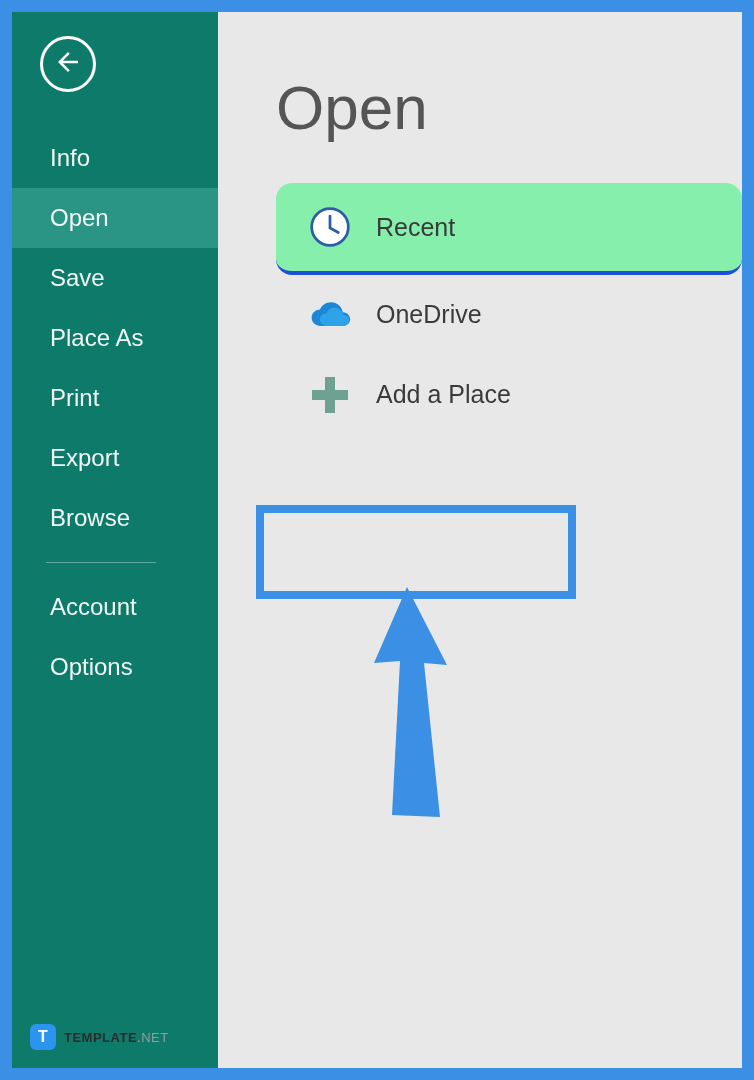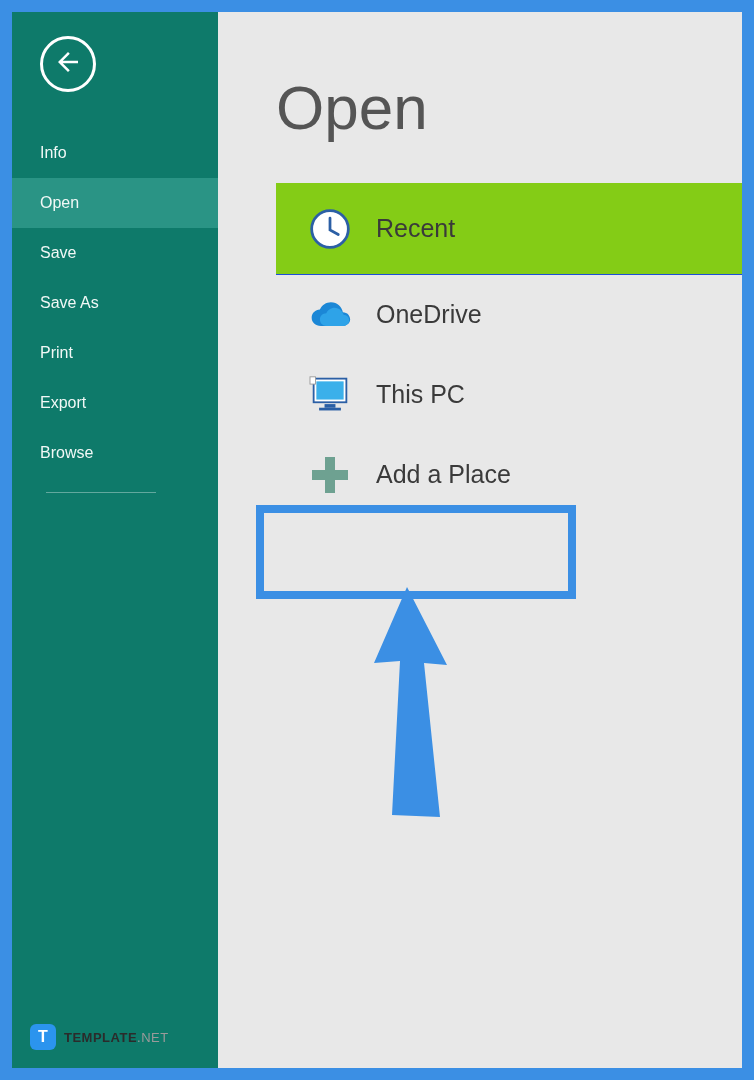--- a/index.html
+++ b/index.html
@@ -1,28 +1,28 @@
 <!DOCTYPE html>
 <html><head>
   <meta charset="utf-8">
   <style>
     * { margin: 0; padding: 0; box-sizing: border-box; }
     body { font-family: "Segoe UI", Tahoma, sans-serif; width: 754px; height: 1080px; overflow: hidden; }
     .frame { width: 754px; height: 1080px; border: 12px solid #3b8fe4; position: relative; display: flex; background: #e8e8e8; }
     .sidebar { width: 206px; height: 100%; background: #0e7a6a; color: #fff; padding-top: 24px; }
     .back-circle { width: 56px; height: 56px; border: 3px solid #fff; border-radius: 50%; margin-left: 28px; margin-bottom: 36px; display: flex; align-items: center; justify-content: center; cursor: pointer; }
     .back-circle svg { width: 30px; height: 30px; fill: #fff; }
-    .nav-item { padding: 16px 0 16px 28px; font-size: 16px; color: #f1f8f6; cursor: pointer; }
+    .nav-item { padding: 16px 0 16px 38px; font-size: 24px; color: #f1f8f6; cursor: pointer; }
     .nav-item.active { background: #2a9485; }
     .nav-divider { border: none; border-top: 1px solid rgba(255,255,255,0.35); margin: 14px 34px 14px 34px; width: 110px; }
     .main { flex: 1; background: #e8e8e8; padding-top: 60px; position: relative; }
     .main-title { font-size: 62px; font-weight: 300; color: #555; margin-left: 58px; margin-bottom: 40px; }
     .place-list { margin-left: 58px; }
     .place-item { display: flex; align-items: center; height: 92px; padding-left: 22px; cursor: pointer; border-bottom: 1px solid transparent; }
-    .place-item.selected { background: #84cc16; border-bottom: 1px solid #1d4ed8; }
+    .place-item.selected { background: #86efac; border-bottom: 4px solid #1d4ed8; border-radius: 16px; }
     .place-item .icon-wrap { width: 64px; display: flex; justify-content: center; align-items: center; }
     .place-item .label { font-size: 25px; color: #3a3a3a; margin-left: 14px; }
     .place-item.small { height: 80px; text-align: center; }
     .highlight-box { position: absolute; left: 244px; top: 493px; width: 320px; height: 94px; border: 8px solid #3b8fe4; pointer-events: none; }
     .arrow-annot { position: absolute; left: 340px; top: 575px; width: 120px; height: 240px; pointer-events: none; }
     .arrow-annot svg { width: 100%; height: 100%; }
     .tpl-logo { position: absolute; left: 18px; bottom: 18px; display: flex; align-items: center; gap: 8px; }
     .tpl-badge { width: 26px; height: 26px; background: #2b94ee; border-radius: 6px; color: #fff; display: flex; align-items: center; justify-content: center; font-weight: bold; font-size: 16px; }
     .tpl-text { font-size: 13px; font-weight: 700; color: #2b2b2b; letter-spacing: 0.5px; }
     .tpl-text .net { color: #9a9a9a; font-weight: 400; }
@@ -35,25 +35,27 @@
     <div class="back-circle">
       <span>
         <svg viewBox="0 0 24 24">
             <path d="M20 11H7.8l5.6-5.6L12 4l-8 8 8 8 1.4-1.4L7.8 13H20z"></path>
           </svg>
       </span>
     </div>
     <div class="nav-item"><span>Info</span></div>
     <div class="nav-item active"><span>Open</span></div>
     <div class="nav-item"><span>Save</span></div>
-    <div class="nav-item"><span>Save As</span></div>
+    <div class="nav-item"><span>Place As</span></div>
     <div class="nav-item"><span>Print</span></div>
     <div class="nav-item"><span>Export</span></div>
     <div class="nav-item"><span>Browse</span></div>
     <hr class="nav-divider">
+    <div class="nav-item"><span>Account</span></div>
+    <div class="nav-item"><span>Options</span></div>
   </div>
 
   <div class="main">
     <div class="main-title">Open</div>
     <div class="place-list">
       <div class="place-item selected">
         <span class="icon-wrap">
           <svg width="44" height="44" viewBox="0 0 48 48">
               <circle cx="24" cy="24" r="20" fill="#fff" stroke="#2b5fa5" stroke-width="3"></circle>
               <path d="M24 12v13l9 5" stroke="#2b5fa5" stroke-width="3" fill="none" stroke-linecap="round"></path>
@@ -62,32 +64,20 @@
         <span class="label">Recent</span>
       </div>
       <div class="place-item small">
         <span class="icon-wrap">
           <svg width="44" height="30" viewBox="0 0 48 32">
               <path d="M38 28H14c-6 0-10-4-10-9s4-9 9-9c2-5 7-8 12-8 7 0 12 5 13 11 5 0 8 4 8 8s-4 7-8 7z" fill="#1b87d6"></path>
               <path d="M38 28H20c-4 0-7-3-7-7s3-7 7-7c1-3 5-6 9-6 5 0 9 4 10 8 4 0 6 3 6 6s-3 6-7 6z" fill="#2ea3e8"></path>
             </svg>
         </span>
         <span class="label">OneDrive</span>
-      </div>
-      <div class="place-item small">
-        <span class="icon-wrap">
-          <svg width="44" height="40" viewBox="0 0 48 44">
-              <rect x="6" y="4" width="36" height="26" fill="#fff" stroke="#2b5fa5" stroke-width="2"></rect>
-              <rect x="9" y="7" width="30" height="20" fill="#3bb0ea"></rect>
-              <rect x="18" y="32" width="12" height="4" fill="#2b5fa5"></rect>
-              <rect x="12" y="36" width="24" height="3" fill="#2b5fa5"></rect>
-              <rect x="2" y="2" width="6" height="8" fill="#fff" stroke="#999" stroke-width="1"></rect>
-            </svg>
-        </span>
-        <span class="label">This PC</span>
       </div>
       <div class="place-item small">
         <span class="icon-wrap">
           <svg width="40" height="40" viewBox="0 0 40 40">
               <rect x="15" y="2" width="10" height="36" fill="#6ea191"></rect>
               <rect x="2" y="15" width="36" height="10" fill="#6ea191"></rect>
             </svg>
         </span>
         <span class="label">Add a Place</span>
       </div>

